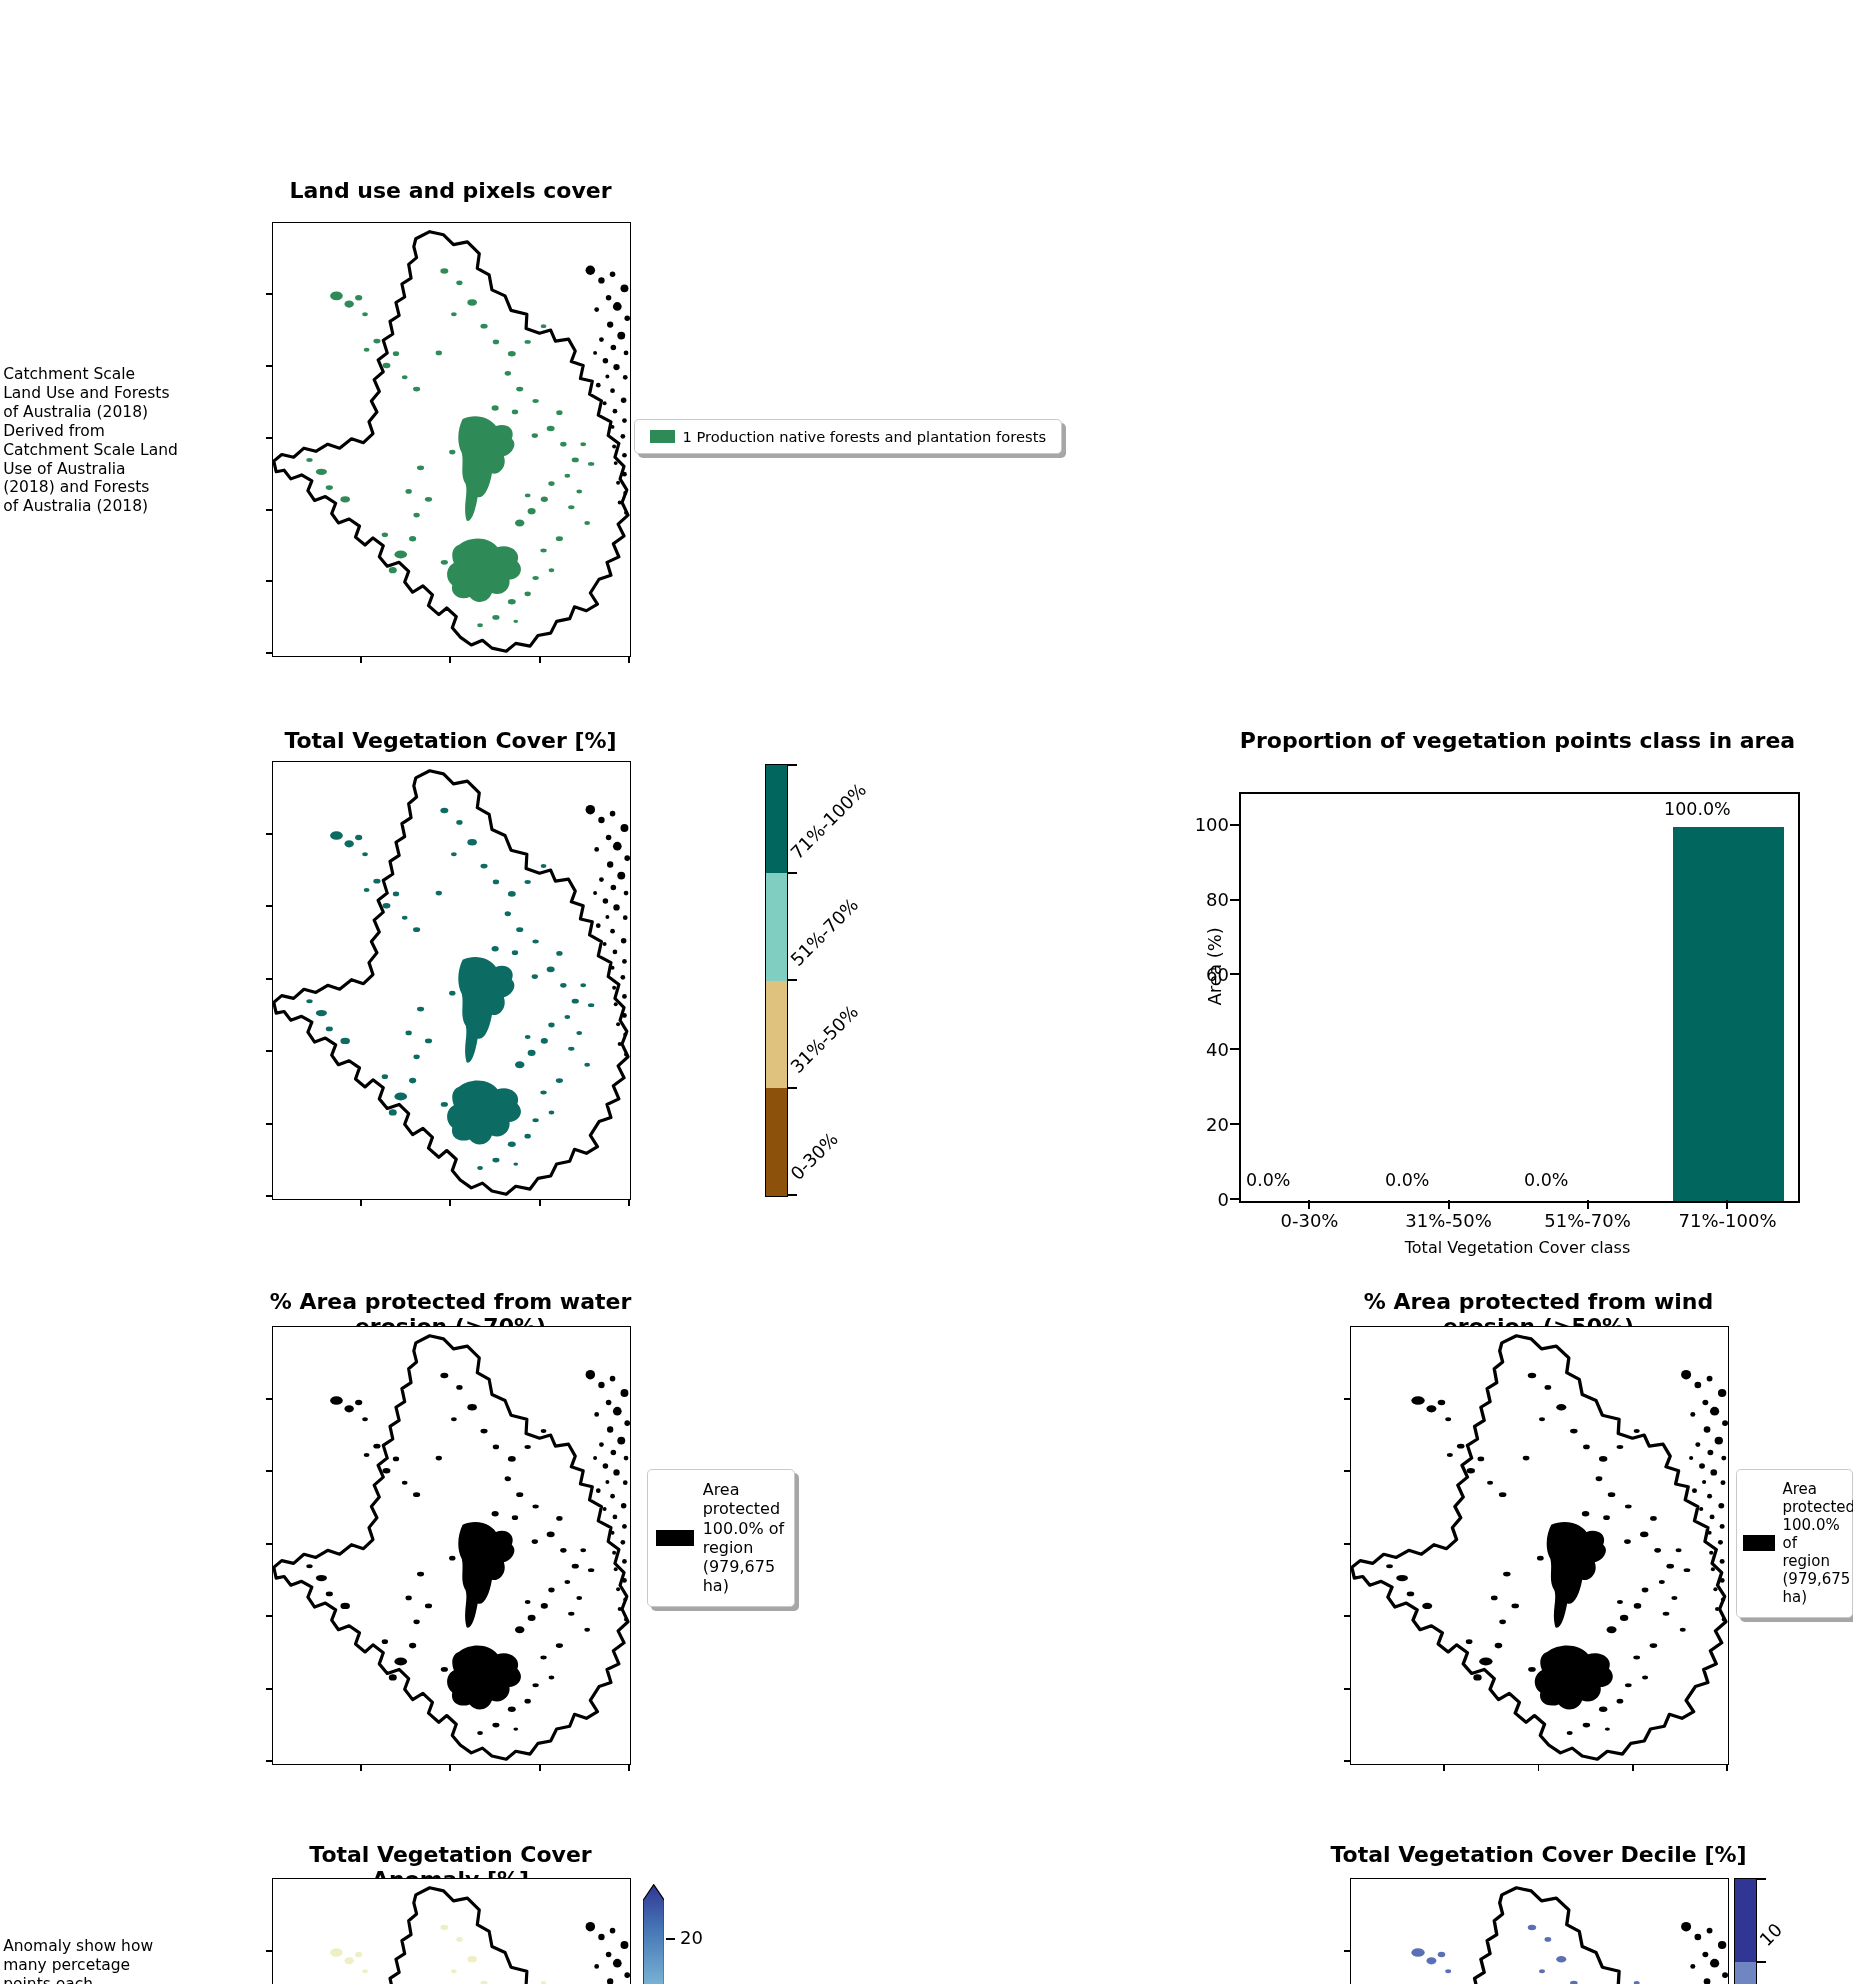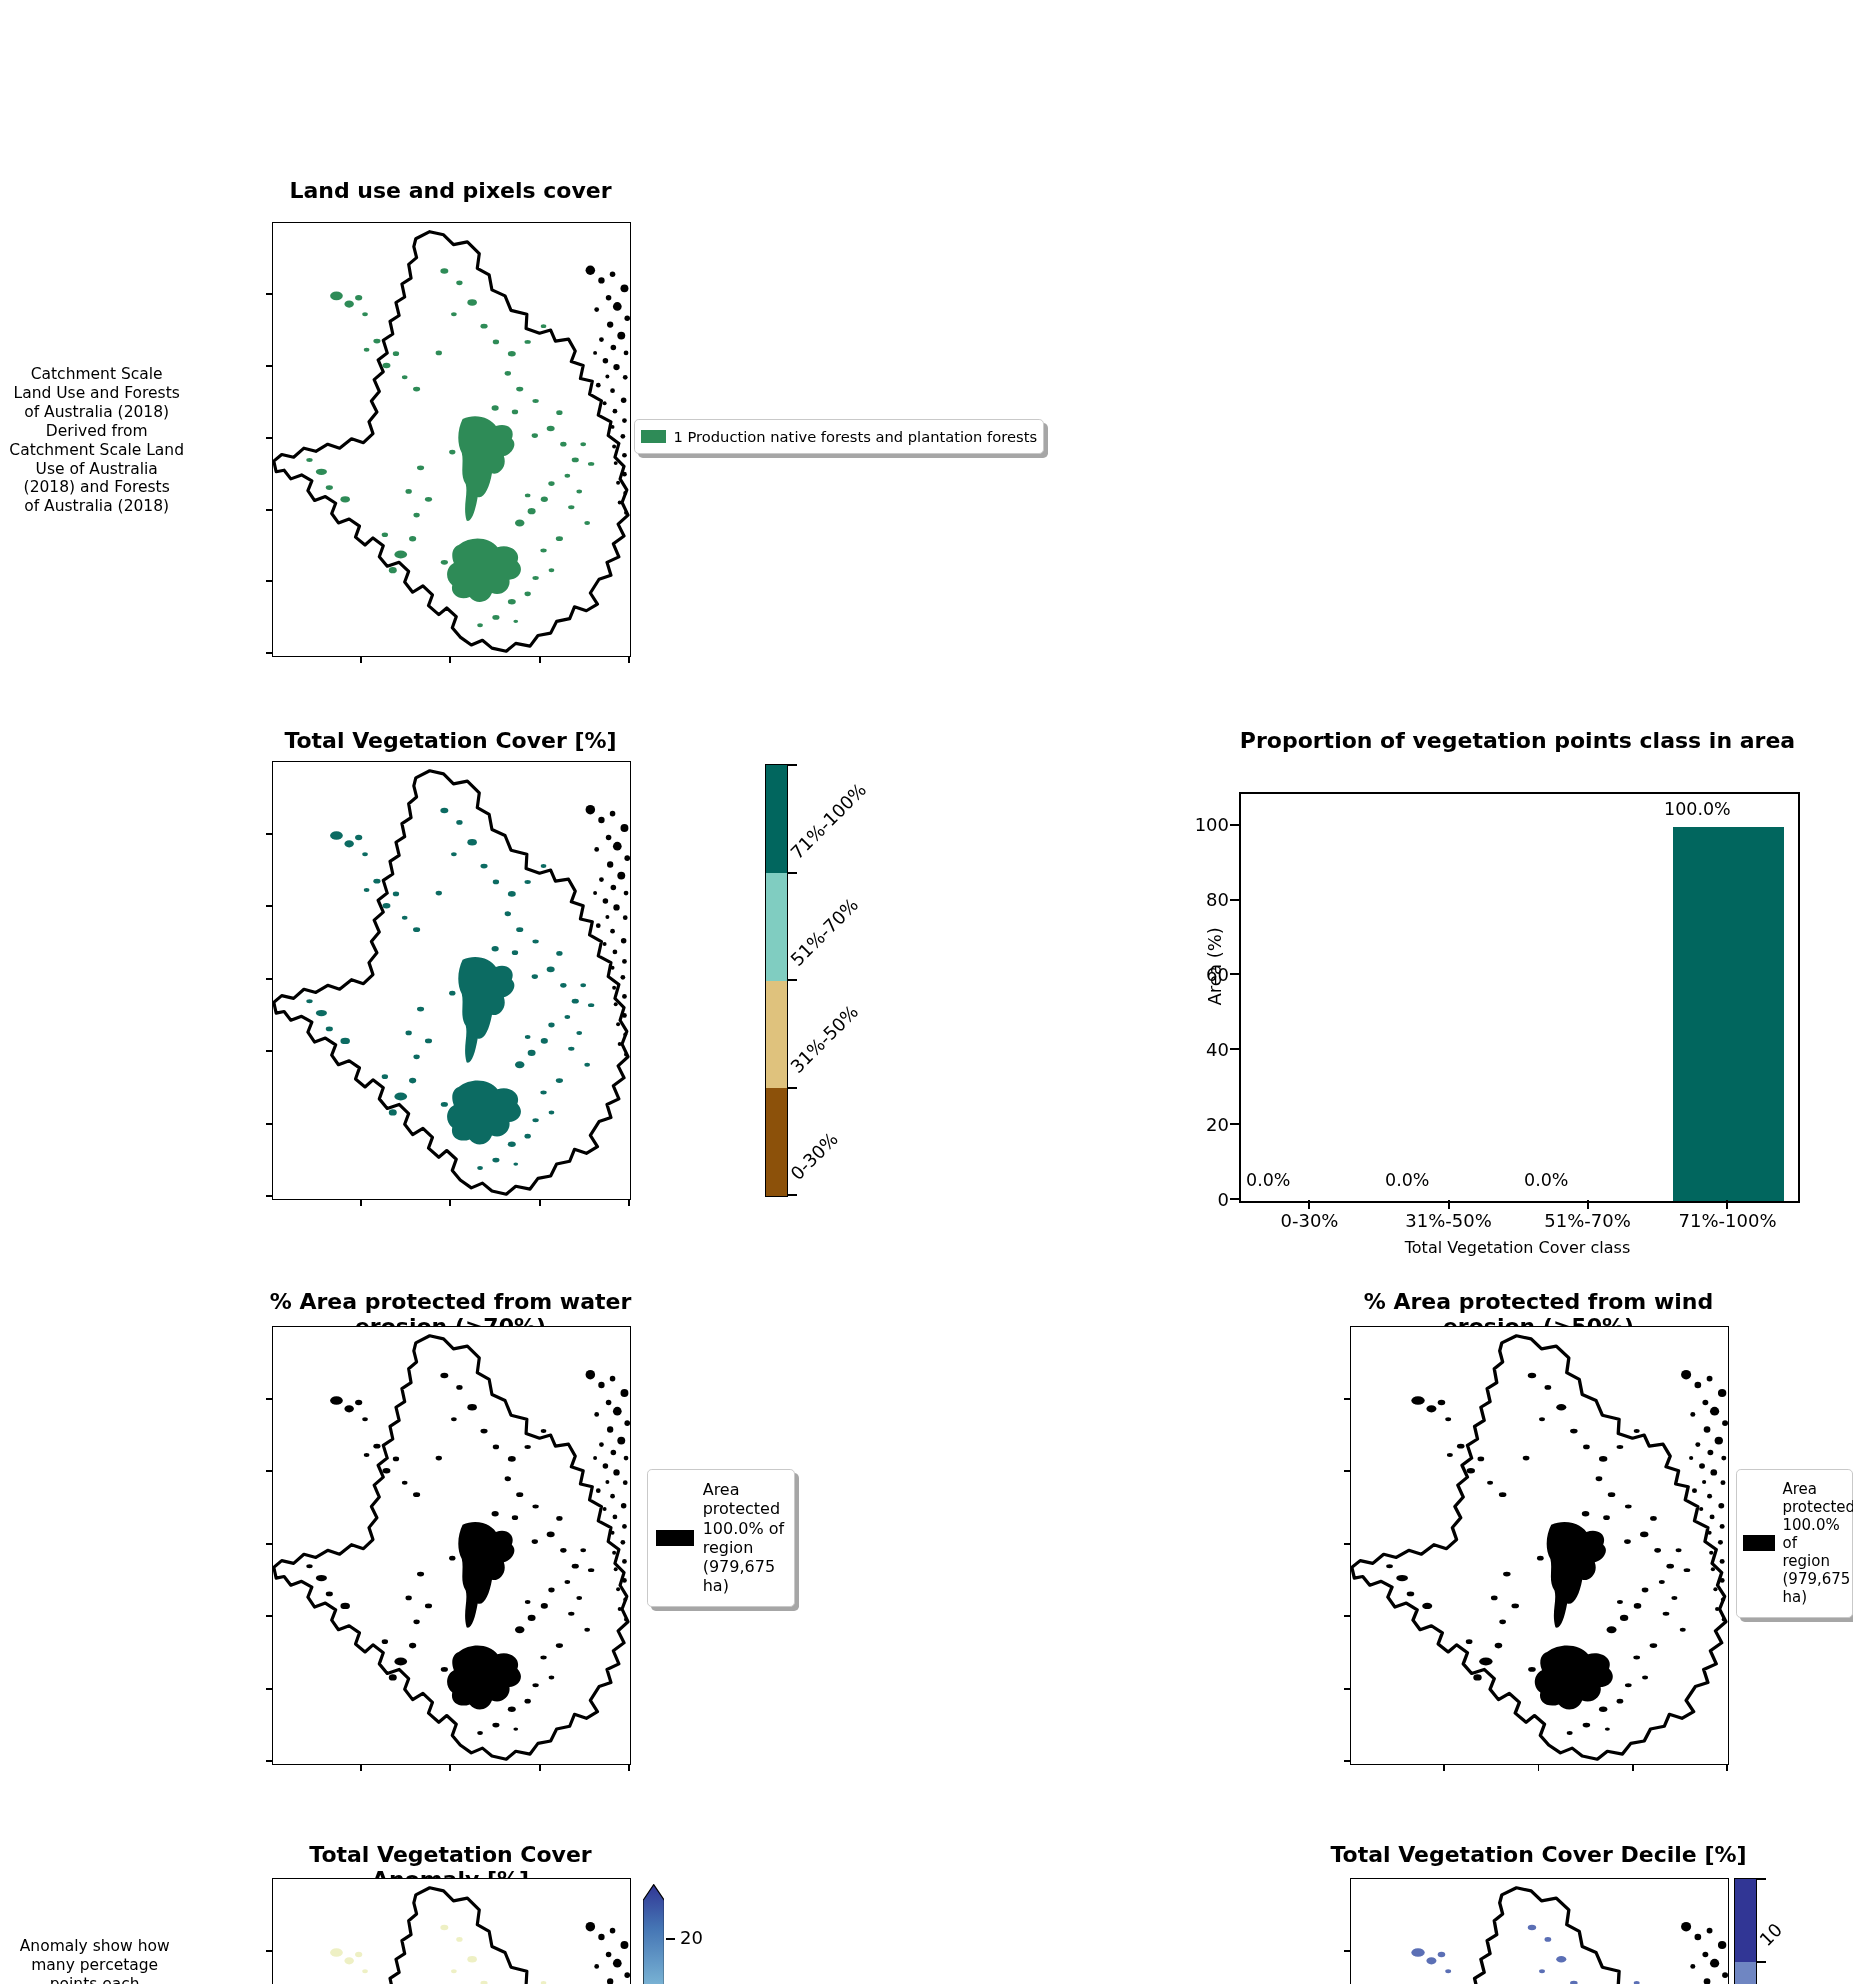--- a/index.html
+++ b/index.html
@@ -6,21 +6,21 @@
   #page{position:relative;width:1854px;height:2536px;background:#fff;overflow:hidden;
         font-family:"DejaVu Sans","Liberation Sans",sans-serif;color:#000;}
   .abs{position:absolute;}
   .ptitle{position:absolute;text-align:center;font-weight:bold;font-size:22px;}
   .map{position:absolute;background:#fff;border:1.6px solid #000;}
   .mapsvg{position:absolute;left:0;top:0;width:100%;height:100%;}
   .xticks{position:absolute;left:0;right:0;bottom:-7.1px;height:6px;
           background-image:repeating-linear-gradient(90deg,transparent 0,transparent calc(25% - 2px),#000 calc(25% - 2px),#000 25%);}
   .yticks{position:absolute;top:0;bottom:0;left:-7.1px;width:6px;
           background-image:repeating-linear-gradient(180deg,transparent 0,transparent calc(16.6% - 2px),#000 calc(16.6% - 2px),#000 16.6%);}
-  .note{position:absolute;font-size:15.5px;line-height:1.22;white-space:pre-line;text-align:center;}
+  .note{position:absolute;font-size:15.5px;line-height:1.22;white-space:pre-line;}
   .rot45{position:absolute;transform:rotate(-45deg);transform-origin:left bottom;font-size:18px;white-space:nowrap;}
   .cbtick{position:absolute;width:8.7px;height:1.6px;background:#000;}
   .ytlab{position:absolute;width:38px;text-align:right;font-size:18px;}
   .xtlab{position:absolute;width:127px;text-align:center;font-size:18px;}
   .blab{position:absolute;width:127px;text-align:left;font-size:17.5px;}
   .legendbox{position:absolute;background:#fff;border:0.8px solid #c9c9c9;border-radius:4.8px;
              box-shadow:4px 4px 0 rgba(0,0,0,0.35);display:flex;align-items:center;}
   .cbar{position:absolute;border:1.6px solid #000;display:flex;flex-direction:column;}
   .cbar>div{width:100%;}
   .tvc-seg{height:25%;}
@@ -162,21 +162,21 @@
     <svg class="mapsvg" viewBox="0 0 900 1100" preserveAspectRatio="none">
       <use href="#islands"></use>
         <use href="#catchment"></use>
       <g style="color: rgb(46, 139, 87);">
           <use href="#patches"></use>
         </g>
     </svg>
     <div class="xticks"></div>
     <div class="yticks"></div>
   </div>
-  <div class="legendbox" style="left:634px;top:419px;height:33px;padding:0 6px;gap:7.1px;justify-content:space-between;">
+  <div class="legendbox" style="left:634px;top:419px;height:33px;padding:0 15px;gap:7.1px;justify-content:space-between;">
     <span style="display: inline-block; width: 25.4px; height: 13.5px; background-color: rgb(46, 139, 87);"></span>
     <span style="font-size:14.7px;white-space:nowrap;">1 Production native forests and plantation forests</span>
   </div>
 
   <div class="ptitle" style="left:272px;width:357px;top:728px;">Total Vegetation Cover [%]</div>
   <div class="map" style="left:272px;top:761px;width:357px;height:437px;">
     <svg class="mapsvg" viewBox="0 0 900 1100" preserveAspectRatio="none">
       <use href="#islands"></use>
         <use href="#catchment"></use>
       <g style="color: rgb(12, 107, 98);">

